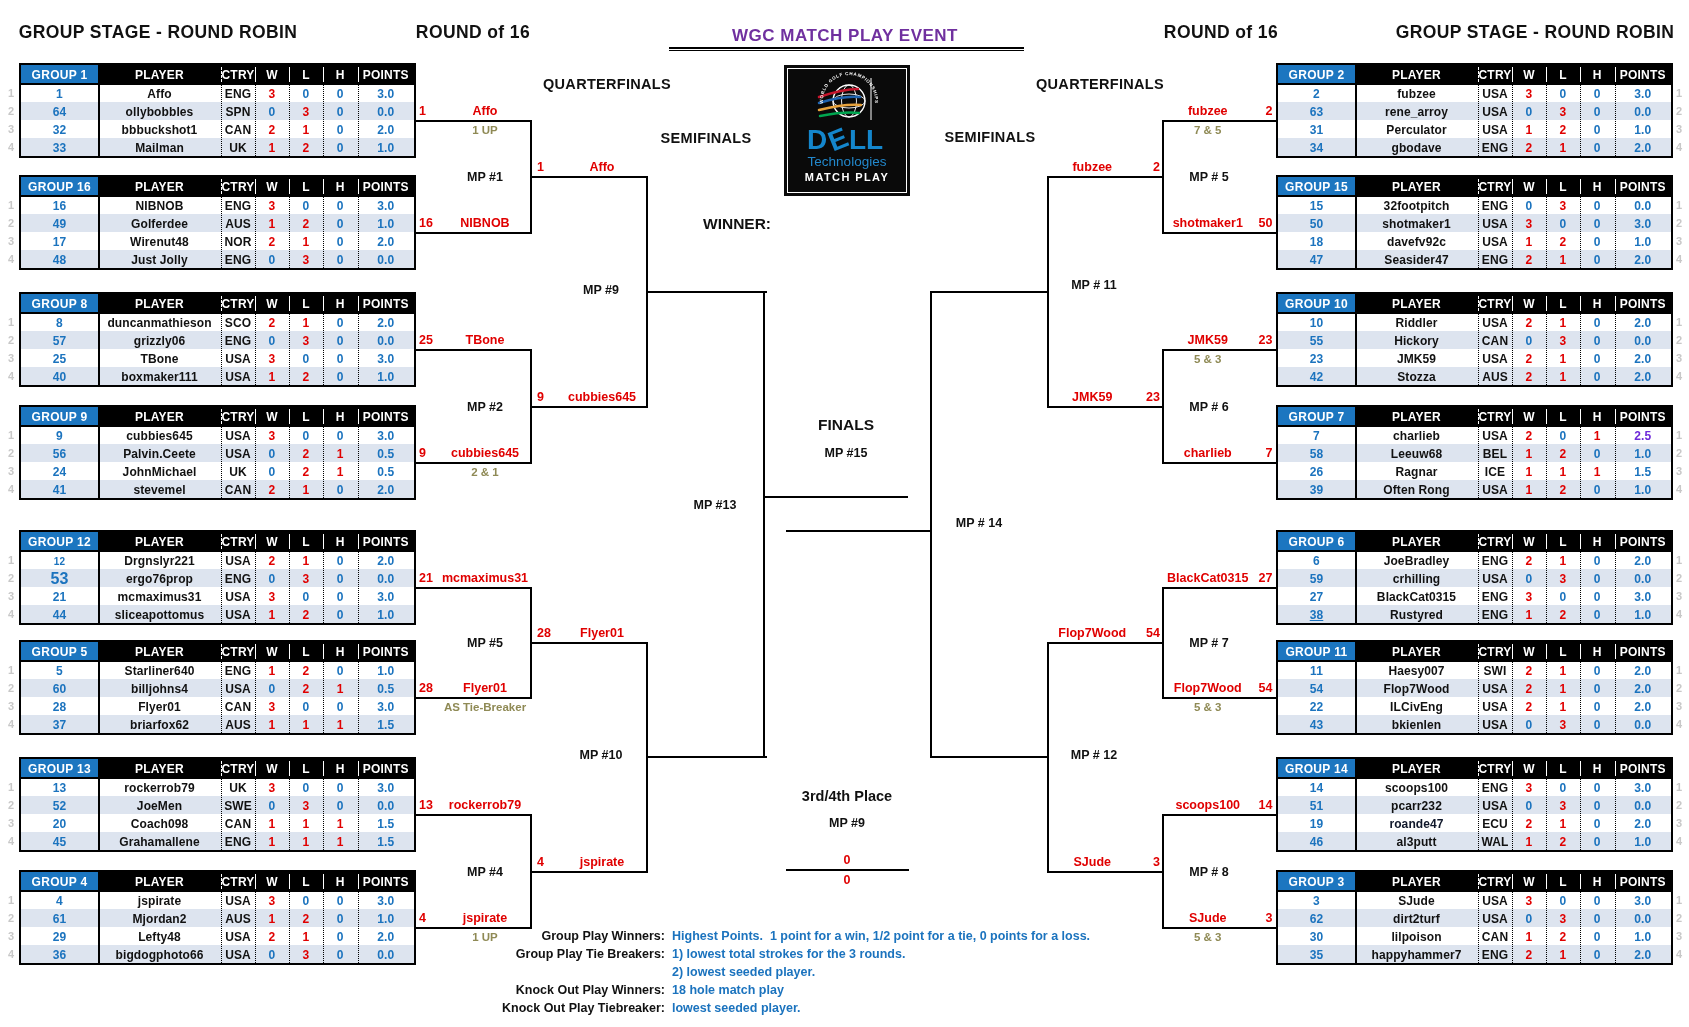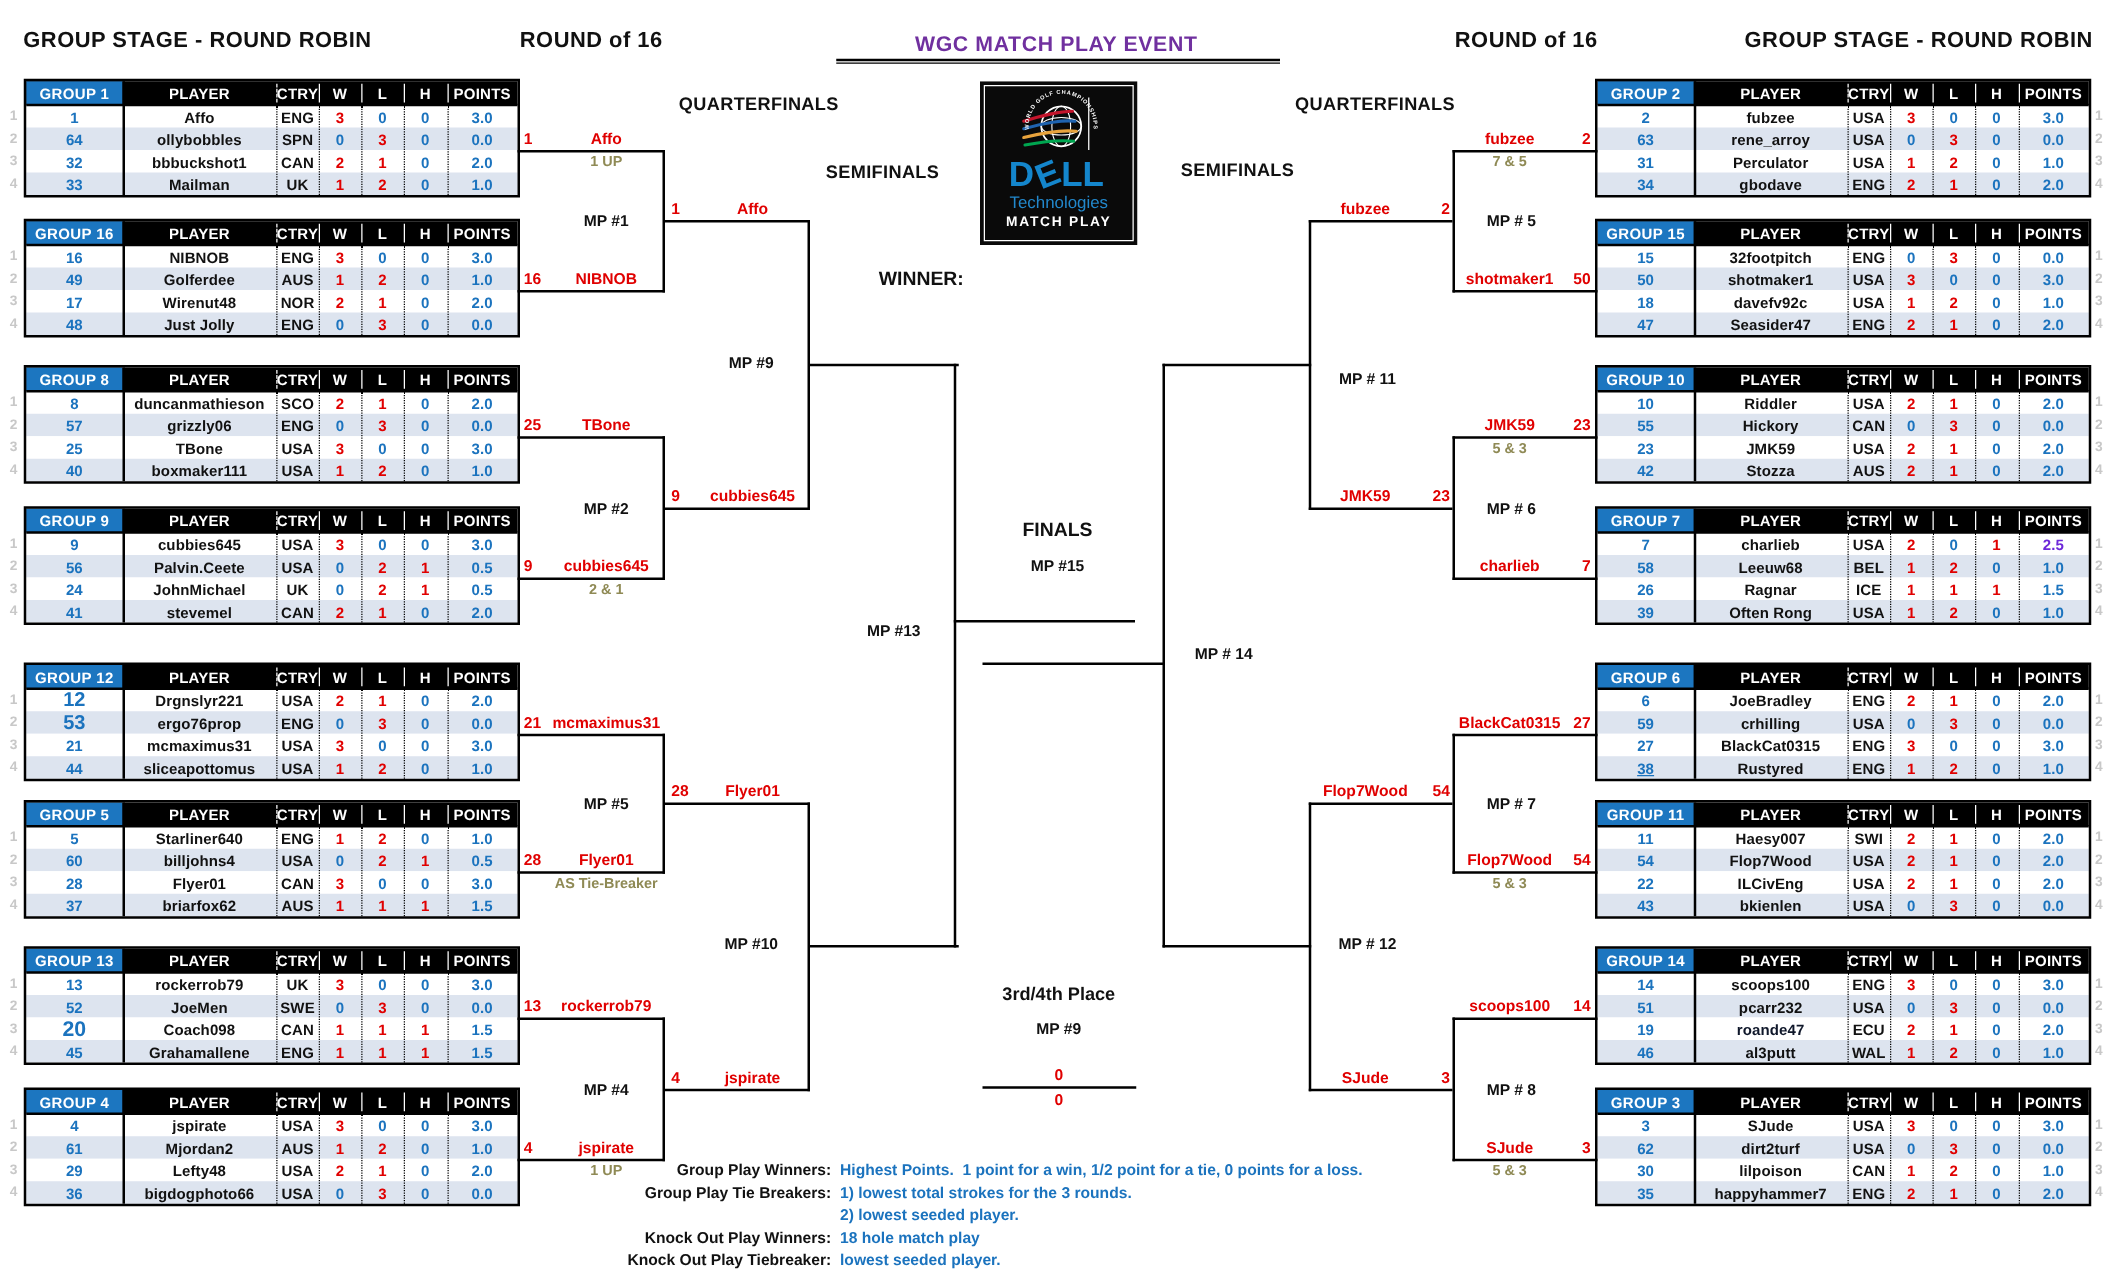--- a/index.html
+++ b/index.html
@@ -322,21 +322,21 @@
         <div class="t ctr" style="left: 253px; top: 12px; font-size: 12px; color: rgb(255, 255, 255); letter-spacing: 0.2px;">W</div>
         <div class="t ctr" style="left: 287px; top: 12px; font-size: 12px; color: rgb(255, 255, 255); letter-spacing: 0.2px;">L</div>
         <div class="t ctr" style="left: 321.25px; top: 12px; font-size: 12px; color: rgb(255, 255, 255); letter-spacing: 0.2px;">H</div>
         <div class="t ctr" style="left: 366.75px; top: 12px; font-size: 12px; color: rgb(255, 255, 255); letter-spacing: 0.2px;">POINTS</div>
         <div style="position: absolute; left: 202px; top: 4px; width: 1px; height: 15px; background: none; border-left: 1px dashed rgb(255, 255, 255);"></div>
         <div style="position: absolute; left: 236px; top: 4px; width: 1px; height: 15px; background: rgb(255, 255, 255); border-left: none;"></div>
         <div style="position: absolute; left: 270px; top: 4px; width: 1px; height: 15px; background: rgb(255, 255, 255); border-left: none;"></div>
         <div style="position: absolute; left: 304px; top: 4px; width: 1px; height: 15px; background: rgb(255, 255, 255); border-left: none;"></div>
         <div style="position: absolute; left: 338.5px; top: 4px; width: 1px; height: 15px; background: rgb(255, 255, 255); border-left: none;"></div>
         <div style="position: absolute; left: 2px; top: 21px; width: 393px; height: 18px; background: rgb(255, 255, 255);"></div>
-        <div class="t ctr" style="left: 40.5px; top: 30.5px; font-size: 16px; color: rgb(27, 115, 190); letter-spacing: 0.1px;">12</div>
+        <div class="t ctr" style="left: 40.5px; top: 30.5px; font-size: 10px; color: rgb(27, 115, 190); letter-spacing: 0.1px;">12</div>
         <div class="t ctr" style="left: 140.5px; top: 30.5px; font-size: 12px; color: rgb(17, 17, 17); letter-spacing: 0.1px;">Drgnslyr221</div>
         <div class="t ctr" style="left: 219px; top: 30.5px; font-size: 12px; color: rgb(17, 17, 17); letter-spacing: 0.1px;">USA</div>
         <div class="t ctr" style="left: 253px; top: 30.5px; font-size: 12px; color: rgb(224, 0, 0); letter-spacing: 0.1px;">2</div>
         <div class="t ctr" style="left: 287px; top: 30.5px; font-size: 12px; color: rgb(224, 0, 0); letter-spacing: 0.1px;">1</div>
         <div class="t ctr" style="left: 321.25px; top: 30.5px; font-size: 12px; color: rgb(27, 115, 190); letter-spacing: 0.1px;">0</div>
         <div class="t ctr" style="left: 366.75px; top: 30.5px; font-size: 12px; color: rgb(27, 115, 190); letter-spacing: 0.1px;">2.0</div>
         <div style="position: absolute; left: 2px; top: 39px; width: 393px; height: 18px; background: rgb(221, 228, 239);"></div>
         <div class="t ctr" style="left: 40.5px; top: 48.5px; font-size: 16px; color: rgb(27, 115, 190); letter-spacing: 0.1px;">53</div>
         <div class="t ctr" style="left: 140.5px; top: 48.5px; font-size: 12px; color: rgb(17, 17, 17); letter-spacing: 0.1px;">ergo76prop</div>
         <div class="t ctr" style="left: 219px; top: 48.5px; font-size: 12px; color: rgb(17, 17, 17); letter-spacing: 0.1px;">ENG</div>
@@ -458,21 +458,21 @@
         <div class="t ctr" style="left: 366.75px; top: 30.5px; font-size: 12px; color: rgb(27, 115, 190); letter-spacing: 0.1px;">3.0</div>
         <div style="position: absolute; left: 2px; top: 39px; width: 393px; height: 18px; background: rgb(221, 228, 239);"></div>
         <div class="t ctr" style="left: 40.5px; top: 48.5px; font-size: 12px; color: rgb(27, 115, 190); letter-spacing: 0.1px;">52</div>
         <div class="t ctr" style="left: 140.5px; top: 48.5px; font-size: 12px; color: rgb(17, 17, 17); letter-spacing: 0.1px;">JoeMen</div>
         <div class="t ctr" style="left: 219px; top: 48.5px; font-size: 12px; color: rgb(17, 17, 17); letter-spacing: 0.1px;">SWE</div>
         <div class="t ctr" style="left: 253px; top: 48.5px; font-size: 12px; color: rgb(27, 115, 190); letter-spacing: 0.1px;">0</div>
         <div class="t ctr" style="left: 287px; top: 48.5px; font-size: 12px; color: rgb(224, 0, 0); letter-spacing: 0.1px;">3</div>
         <div class="t ctr" style="left: 321.25px; top: 48.5px; font-size: 12px; color: rgb(27, 115, 190); letter-spacing: 0.1px;">0</div>
         <div class="t ctr" style="left: 366.75px; top: 48.5px; font-size: 12px; color: rgb(27, 115, 190); letter-spacing: 0.1px;">0.0</div>
         <div style="position: absolute; left: 2px; top: 57px; width: 393px; height: 18px; background: rgb(255, 255, 255);"></div>
-        <div class="t ctr" style="left: 40.5px; top: 66.5px; font-size: 17px; color: rgb(27, 115, 190); letter-spacing: 0.1px;">20</div>
+        <div class="t ctr" style="left: 40.5px; top: 66.5px; font-size: 12px; color: rgb(27, 115, 190); letter-spacing: 0.1px;">20</div>
         <div class="t ctr" style="left: 140.5px; top: 66.5px; font-size: 12px; color: rgb(17, 17, 17); letter-spacing: 0.1px;">Coach098</div>
         <div class="t ctr" style="left: 219px; top: 66.5px; font-size: 12px; color: rgb(17, 17, 17); letter-spacing: 0.1px;">CAN</div>
         <div class="t ctr" style="left: 253px; top: 66.5px; font-size: 12px; color: rgb(224, 0, 0); letter-spacing: 0.1px;">1</div>
         <div class="t ctr" style="left: 287px; top: 66.5px; font-size: 12px; color: rgb(224, 0, 0); letter-spacing: 0.1px;">1</div>
         <div class="t ctr" style="left: 321.25px; top: 66.5px; font-size: 12px; color: rgb(224, 0, 0); letter-spacing: 0.1px;">1</div>
         <div class="t ctr" style="left: 366.75px; top: 66.5px; font-size: 12px; color: rgb(27, 115, 190); letter-spacing: 0.1px;">1.5</div>
         <div style="position: absolute; left: 2px; top: 75px; width: 393px; height: 18px; background: rgb(221, 228, 239);"></div>
         <div class="t ctr" style="left: 40.5px; top: 84.5px; font-size: 12px; color: rgb(27, 115, 190); letter-spacing: 0.1px;">45</div>
         <div class="t ctr" style="left: 140.5px; top: 84.5px; font-size: 12px; color: rgb(17, 17, 17); letter-spacing: 0.1px;">Grahamallene</div>
         <div class="t ctr" style="left: 219px; top: 84.5px; font-size: 12px; color: rgb(17, 17, 17); letter-spacing: 0.1px;">ENG</div>
@@ -1132,21 +1132,21 @@
       <div class="t khaki" style="left: 1207.75px; top: 931px; transform: translateX(-50%); font-size: 11.5px;">5 &amp; 3</div>
       <div class="t ctr" style="left: 1209px; top: 871.5px; font-size: 12.5px; color: rgb(17, 17, 17);">MP # 8</div>
       <div style="position: absolute; left: 646px; top: 176px; width: 2px; height: 231.5px; background: rgb(0, 0, 0);"></div>
       <div style="position: absolute; left: 648px; top: 290.75px; width: 119px; height: 2px; background: rgb(0, 0, 0);"></div>
       <div class="t ctr" style="left: 601px; top: 289.75px; font-size: 12.5px; color: rgb(17, 17, 17);">MP #9</div>
       <div style="position: absolute; left: 646px; top: 642px; width: 2px; height: 230.5px; background: rgb(0, 0, 0);"></div>
       <div style="position: absolute; left: 648px; top: 756.25px; width: 119px; height: 2px; background: rgb(0, 0, 0);"></div>
       <div class="t ctr" style="left: 601px; top: 755.25px; font-size: 12.5px; color: rgb(17, 17, 17);">MP #10</div>
       <div style="position: absolute; left: 1046.5px; top: 176px; width: 2px; height: 231.5px; background: rgb(0, 0, 0);"></div>
       <div style="position: absolute; left: 930px; top: 290.75px; width: 118.5px; height: 2px; background: rgb(0, 0, 0);"></div>
-      <div class="t ctr" style="left: 1094px; top: 303px; font-size: 12.5px; color: rgb(17, 17, 17); text-align: center;">MP # 11</div>
+      <div class="t ctr" style="left: 1094px; top: 285px; font-size: 12.5px; color: rgb(17, 17, 17); text-align: center;">MP # 11</div>
       <div style="position: absolute; left: 1046.5px; top: 642px; width: 2px; height: 230.5px; background: rgb(0, 0, 0);"></div>
       <div style="position: absolute; left: 930px; top: 756.25px; width: 118.5px; height: 2px; background: rgb(0, 0, 0);"></div>
       <div class="t ctr" style="left: 1094px; top: 755.25px; font-size: 12.5px; color: rgb(17, 17, 17);">MP # 12</div>
       <div style="position: absolute; left: 763px; top: 291px; width: 2px; height: 467px; background: rgb(0, 0, 0);"></div>
       <div style="position: absolute; left: 763px; top: 496px; width: 145px; height: 2px; background: rgb(0, 0, 0);"></div>
       <div class="t ctr" style="left: 715px; top: 505px; font-size: 12.5px; color: rgb(17, 17, 17);">MP #13</div>
       <div style="position: absolute; left: 930px; top: 291px; width: 2px; height: 467px; background: rgb(0, 0, 0);"></div>
       <div style="position: absolute; left: 786px; top: 530px; width: 146px; height: 2px; background: rgb(0, 0, 0);"></div>
       <div class="t ctr" style="left: 979px; top: 523px; font-size: 12.5px; color: rgb(17, 17, 17);">MP # 14</div>
     </div>

